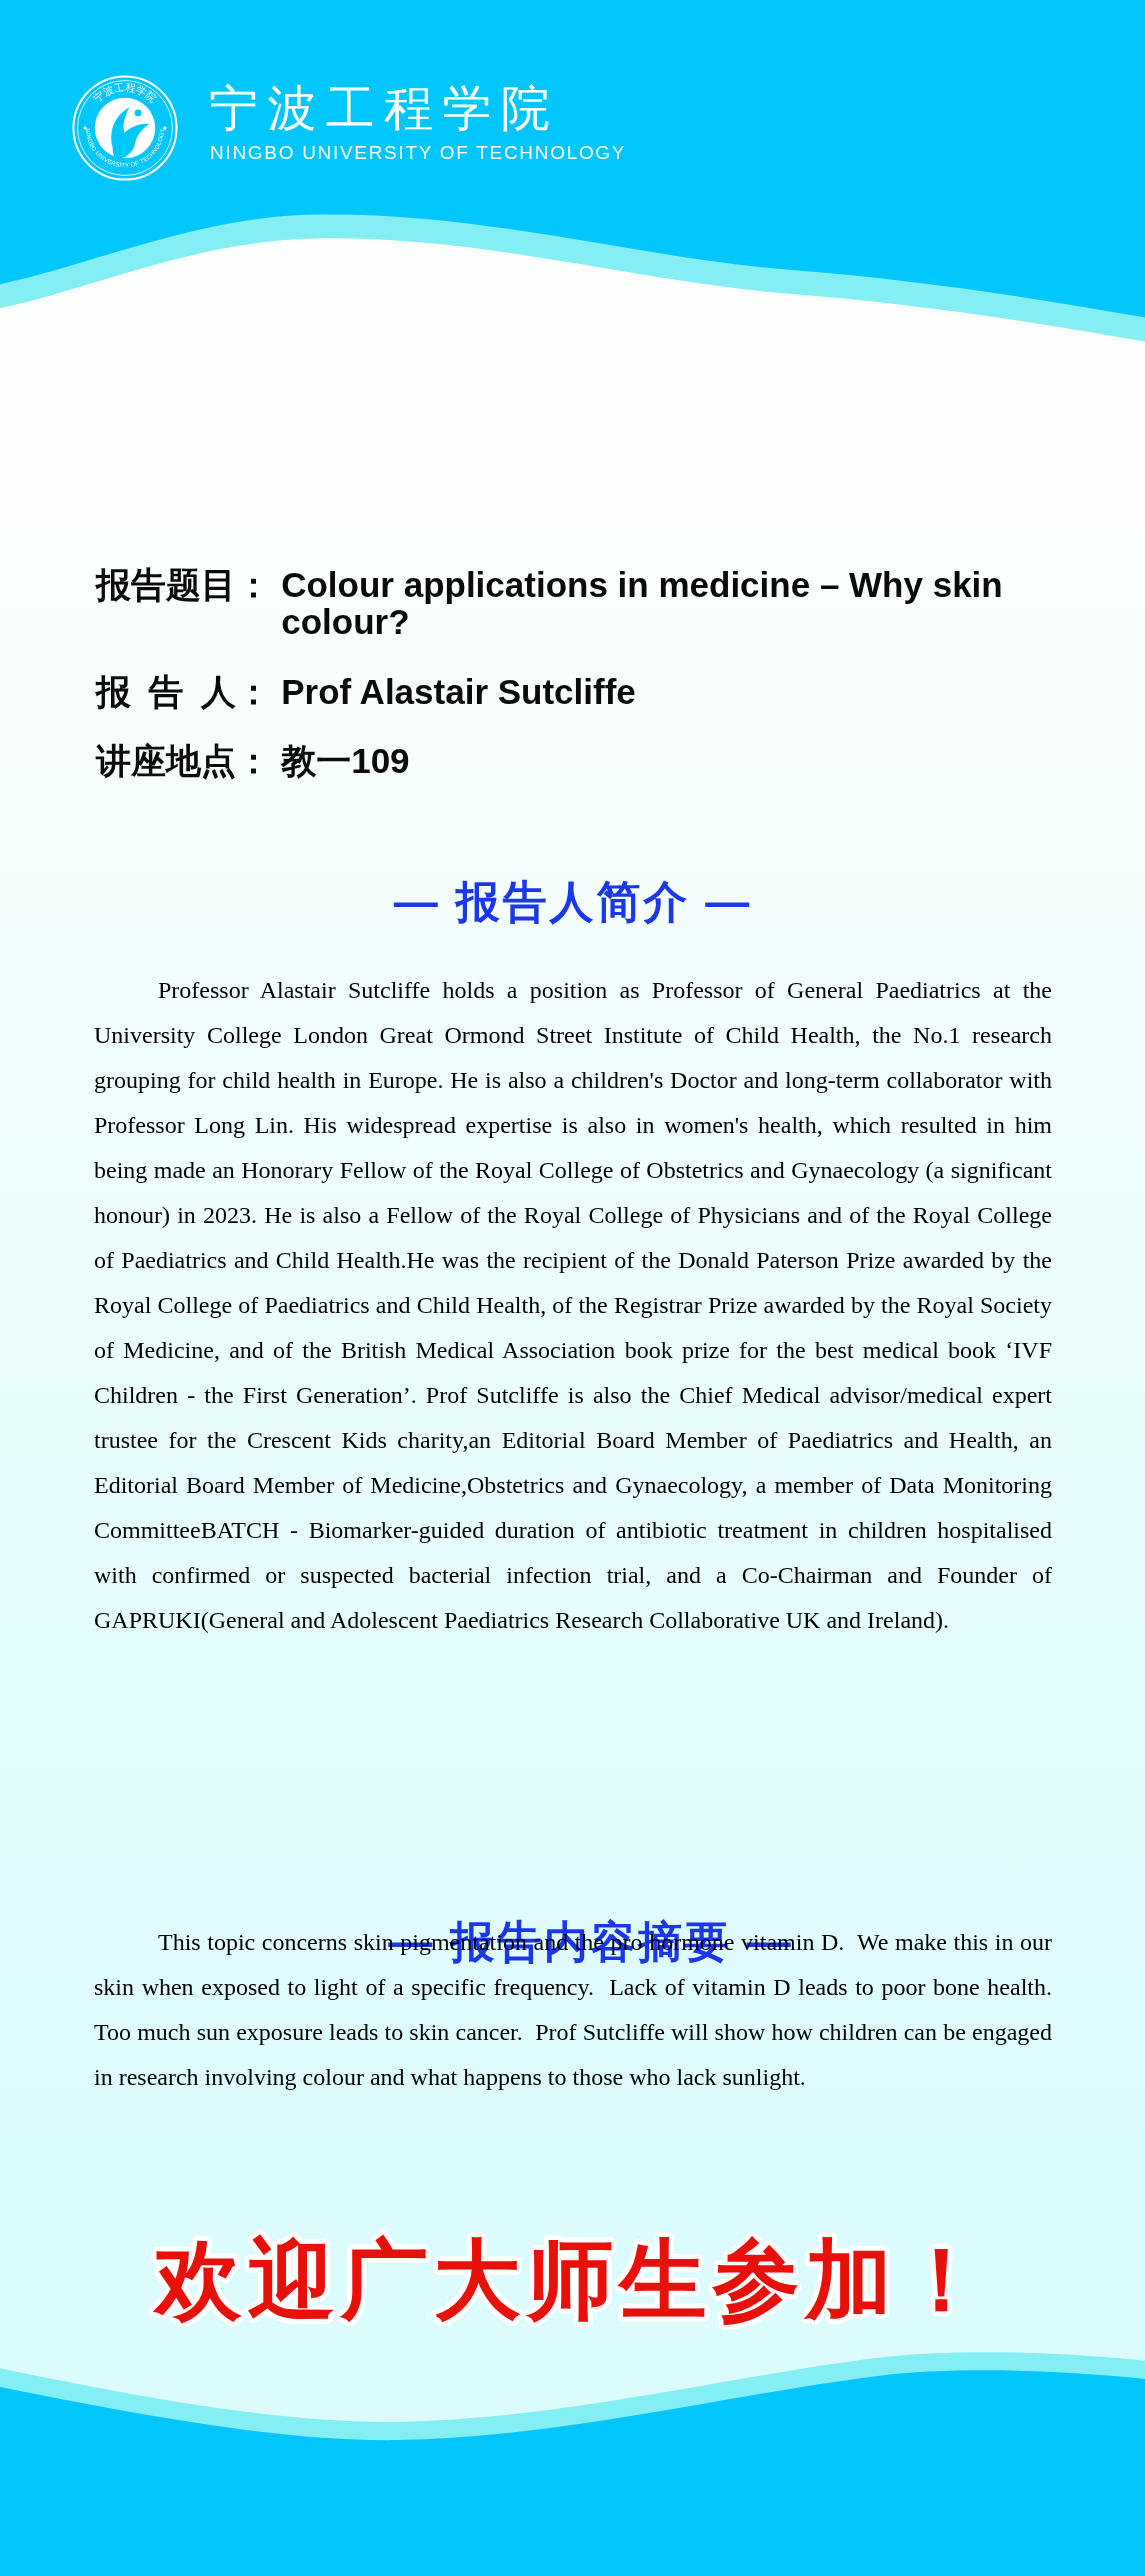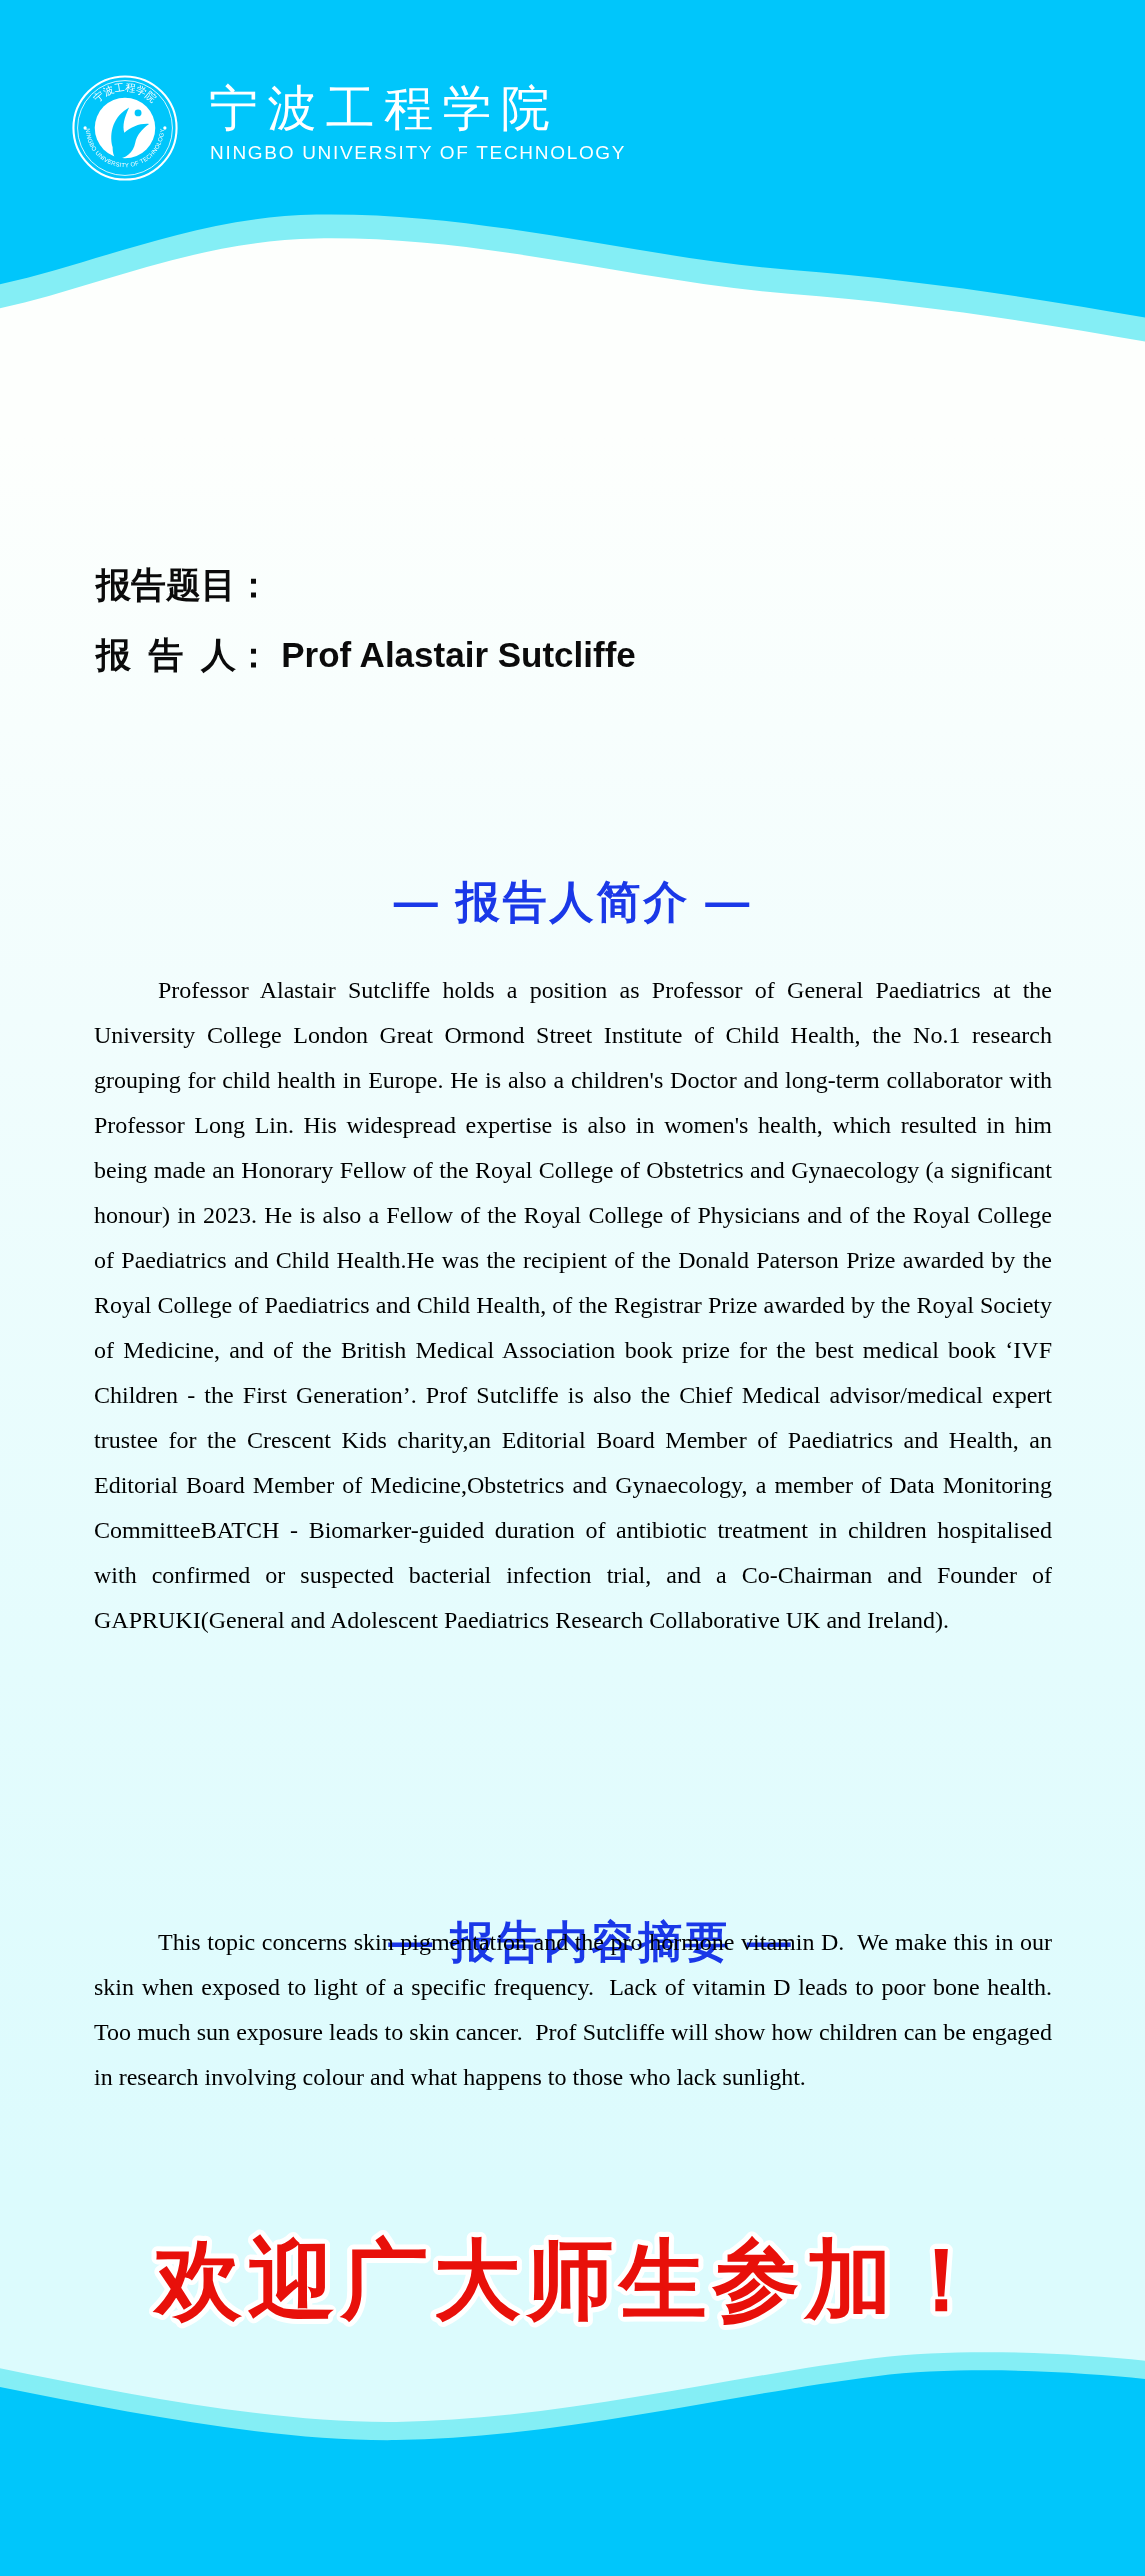--- a/index.html
+++ b/index.html
@@ -101,24 +101,29 @@
     </g>
   </svg>
 
   <div class="abs uni-cn">宁波工程学院</div>
   <div class="abs uni-en">NINGBO UNIVERSITY OF TECHNOLOGY</div>
 
 
   <div class="abs details">
     <div class="detail-row">
       <span class="detail-label">报告题目：</span>
+      <span class="detail-value">Colour applications in medicine – Why skin colour?</span>
     </div>
     <div class="detail-row">
       <span class="detail-label">报 告 人：</span>
       <span class="detail-value">Prof Alastair Sutcliffe</span>
+    </div>
+    <div class="detail-row">
+      <span class="detail-label">讲座地点：</span>
+      <span class="detail-value">教一109</span>
     </div>
   </div>
 
   <div class="abs sec-heading bio">— 报告人简介 —</div>
   <p class="abs para bio">Professor Alastair Sutcliffe holds a position as Professor of General Paediatrics at the University College London Great Ormond Street Institute of Child Health, the No.1 research grouping for child health in Europe. He is also a children's Doctor and long-term collaborator with Professor Long Lin. His widespread expertise is also in women's health, which resulted in him being made an Honorary Fellow of the Royal College of Obstetrics and Gynaecology (a significant honour) in 2023. He is also a Fellow of the Royal College of Physicians and of the Royal College of Paediatrics and Child Health.He was the recipient of the Donald Paterson Prize awarded by the Royal College of Paediatrics and Child Health, of the Registrar Prize awarded by the Royal Society of Medicine, and of the British Medical Association book prize for the best medical book ‘IVF Children - the First Generation’. Prof Sutcliffe is also the Chief Medical advisor/medical expert trustee for the Crescent Kids charity,an Editorial Board Member of Paediatrics and Health, an Editorial Board Member of Medicine,Obstetrics and Gynaecology, a member of Data Monitoring CommitteeBATCH - Biomarker-guided duration of antibiotic treatment in children hospitalised with confirmed or suspected bacterial infection trial, and a Co-Chairman and Founder of GAPRUKI(General and Adolescent Paediatrics Research Collaborative UK and Ireland).</p>
 
   <div class="abs sec-heading abstract">— 报告内容摘要 —</div>
   <p class="abs para abstract">This topic concerns skin pigmentation and the pro hormone vitamin D.  We make this in our skin when exposed to light of a specific frequency.  Lack of vitamin D leads to poor bone health. Too much sun exposure leads to skin cancer.  Prof Sutcliffe will show how children can be engaged in research involving colour and what happens to those who lack sunlight.</p>
 
   <svg class="abs welcome-svg" viewBox="0 0 1576 230">

